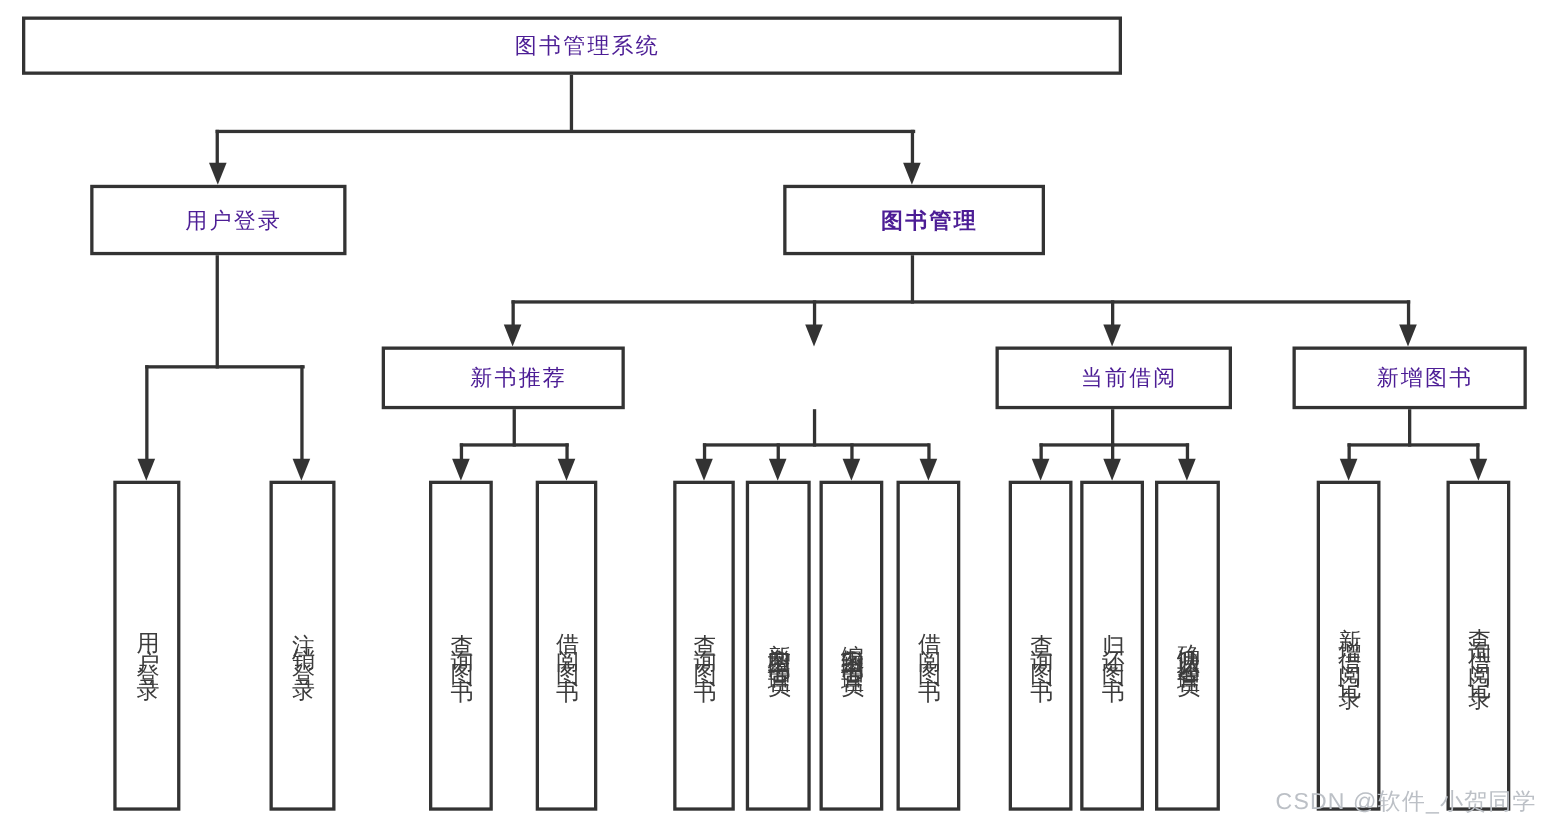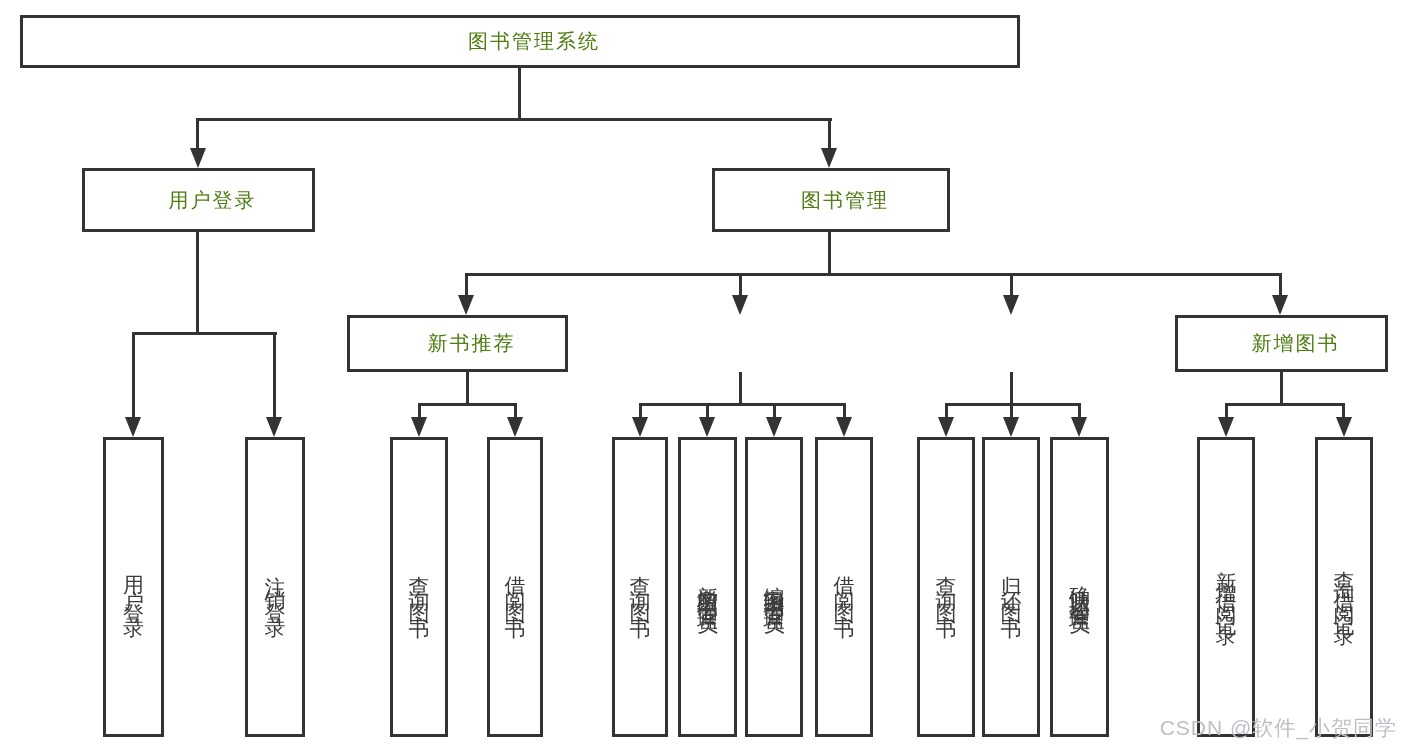--- a/index.html
+++ b/index.html
@@ -14,21 +14,21 @@
   .node {
     position: absolute;
     box-sizing: border-box;
     background: #ffffff;
     border: 3px solid #333333;
     display: flex;
     align-items: center;
     justify-content: center;
     font-size: 20px;
     letter-spacing: 2px;
-    color: #4d7c0f;
+    color: #4c1d95;
     white-space: nowrap;
     padding-left: 28px;
   }
   .vnode {
     position: absolute;
     box-sizing: border-box;
     background: #ffffff;
     border: 3px solid #333333;
     display: flex;
     align-items: center;
@@ -67,41 +67,42 @@
   <div class="node" style="left:20px; top:15px; width:1000px; height:53px;">图书管理系统</div>
 
   <div class="vl" style="left:518px; top:68px; width:3px; height:52px;"></div>
   <div class="hl" style="left:196px; top:118px; width:636px; height:3px;"></div>
   <div class="vl" style="left:196px; top:118px; width:3px; height:34px;"></div>
   <div class="ar" style="left:190px; top:148px;"></div>
   <div class="vl" style="left:828px; top:118px; width:3px; height:34px;"></div>
   <div class="ar" style="left:821px; top:148px;"></div>
 
   <div class="node" style="left:82px; top:168px; width:233px; height:64px;">用户登录</div>
-  <div class="node" style="left:712px; top:168px; width:238px; height:64px;">图书管理</div>
+  <div class="node" style="left:712px; top:168px; width:238px; height:64px;font-weight:bold;">图书管理</div>
 
   <div class="vl" style="left:196px; top:232px; width:3px; height:103px;"></div>
   <div class="hl" style="left:132px; top:332px; width:145px; height:3px;"></div>
   <div class="vl" style="left:132px; top:332px; width:3px; height:87px;"></div>
   <div class="ar" style="left:125px; top:417px;"></div>
   <div class="vl" style="left:273px; top:332px; width:3px; height:87px;"></div>
   <div class="ar" style="left:266px; top:417px;"></div>
 
   <div class="vl" style="left:828px; top:232px; width:3px; height:44px;"></div>
   <div class="hl" style="left:465px; top:273px; width:817px; height:3px;"></div>
   <div class="vl" style="left:465px; top:273px; width:3px; height:26px;"></div>
   <div class="ar" style="left:458px; top:295px;"></div>
   <div class="vl" style="left:739px; top:273px; width:3px; height:26px;"></div>
   <div class="ar" style="left:732px; top:295px;"></div>
   <div class="vl" style="left:1010px; top:273px; width:3px; height:26px;"></div>
   <div class="ar" style="left:1003px; top:295px;"></div>
   <div class="vl" style="left:1279px; top:273px; width:3px; height:26px;"></div>
   <div class="ar" style="left:1272px; top:295px;"></div>
 
   <div class="node" style="left:347px; top:315px; width:221px; height:57px;">新书推荐</div>
+  <div class="node" style="left:905px; top:315px; width:215px; height:57px;">当前借阅</div>
   <div class="node" style="left:1175px; top:315px; width:213px; height:57px;">新增图书</div>
 
   <div class="vl" style="left:466px; top:372px; width:3px; height:34px;"></div>
   <div class="hl" style="left:418px; top:403px; width:99px; height:3px;"></div>
   <div class="vl" style="left:418px; top:403px; width:3px; height:16px;"></div>
   <div class="ar" style="left:411px; top:417px;"></div>
   <div class="vl" style="left:514px; top:403px; width:3px; height:16px;"></div>
   <div class="ar" style="left:507px; top:417px;"></div>
 
   <div class="vl" style="left:739px; top:372px; width:3px; height:34px;"></div>

